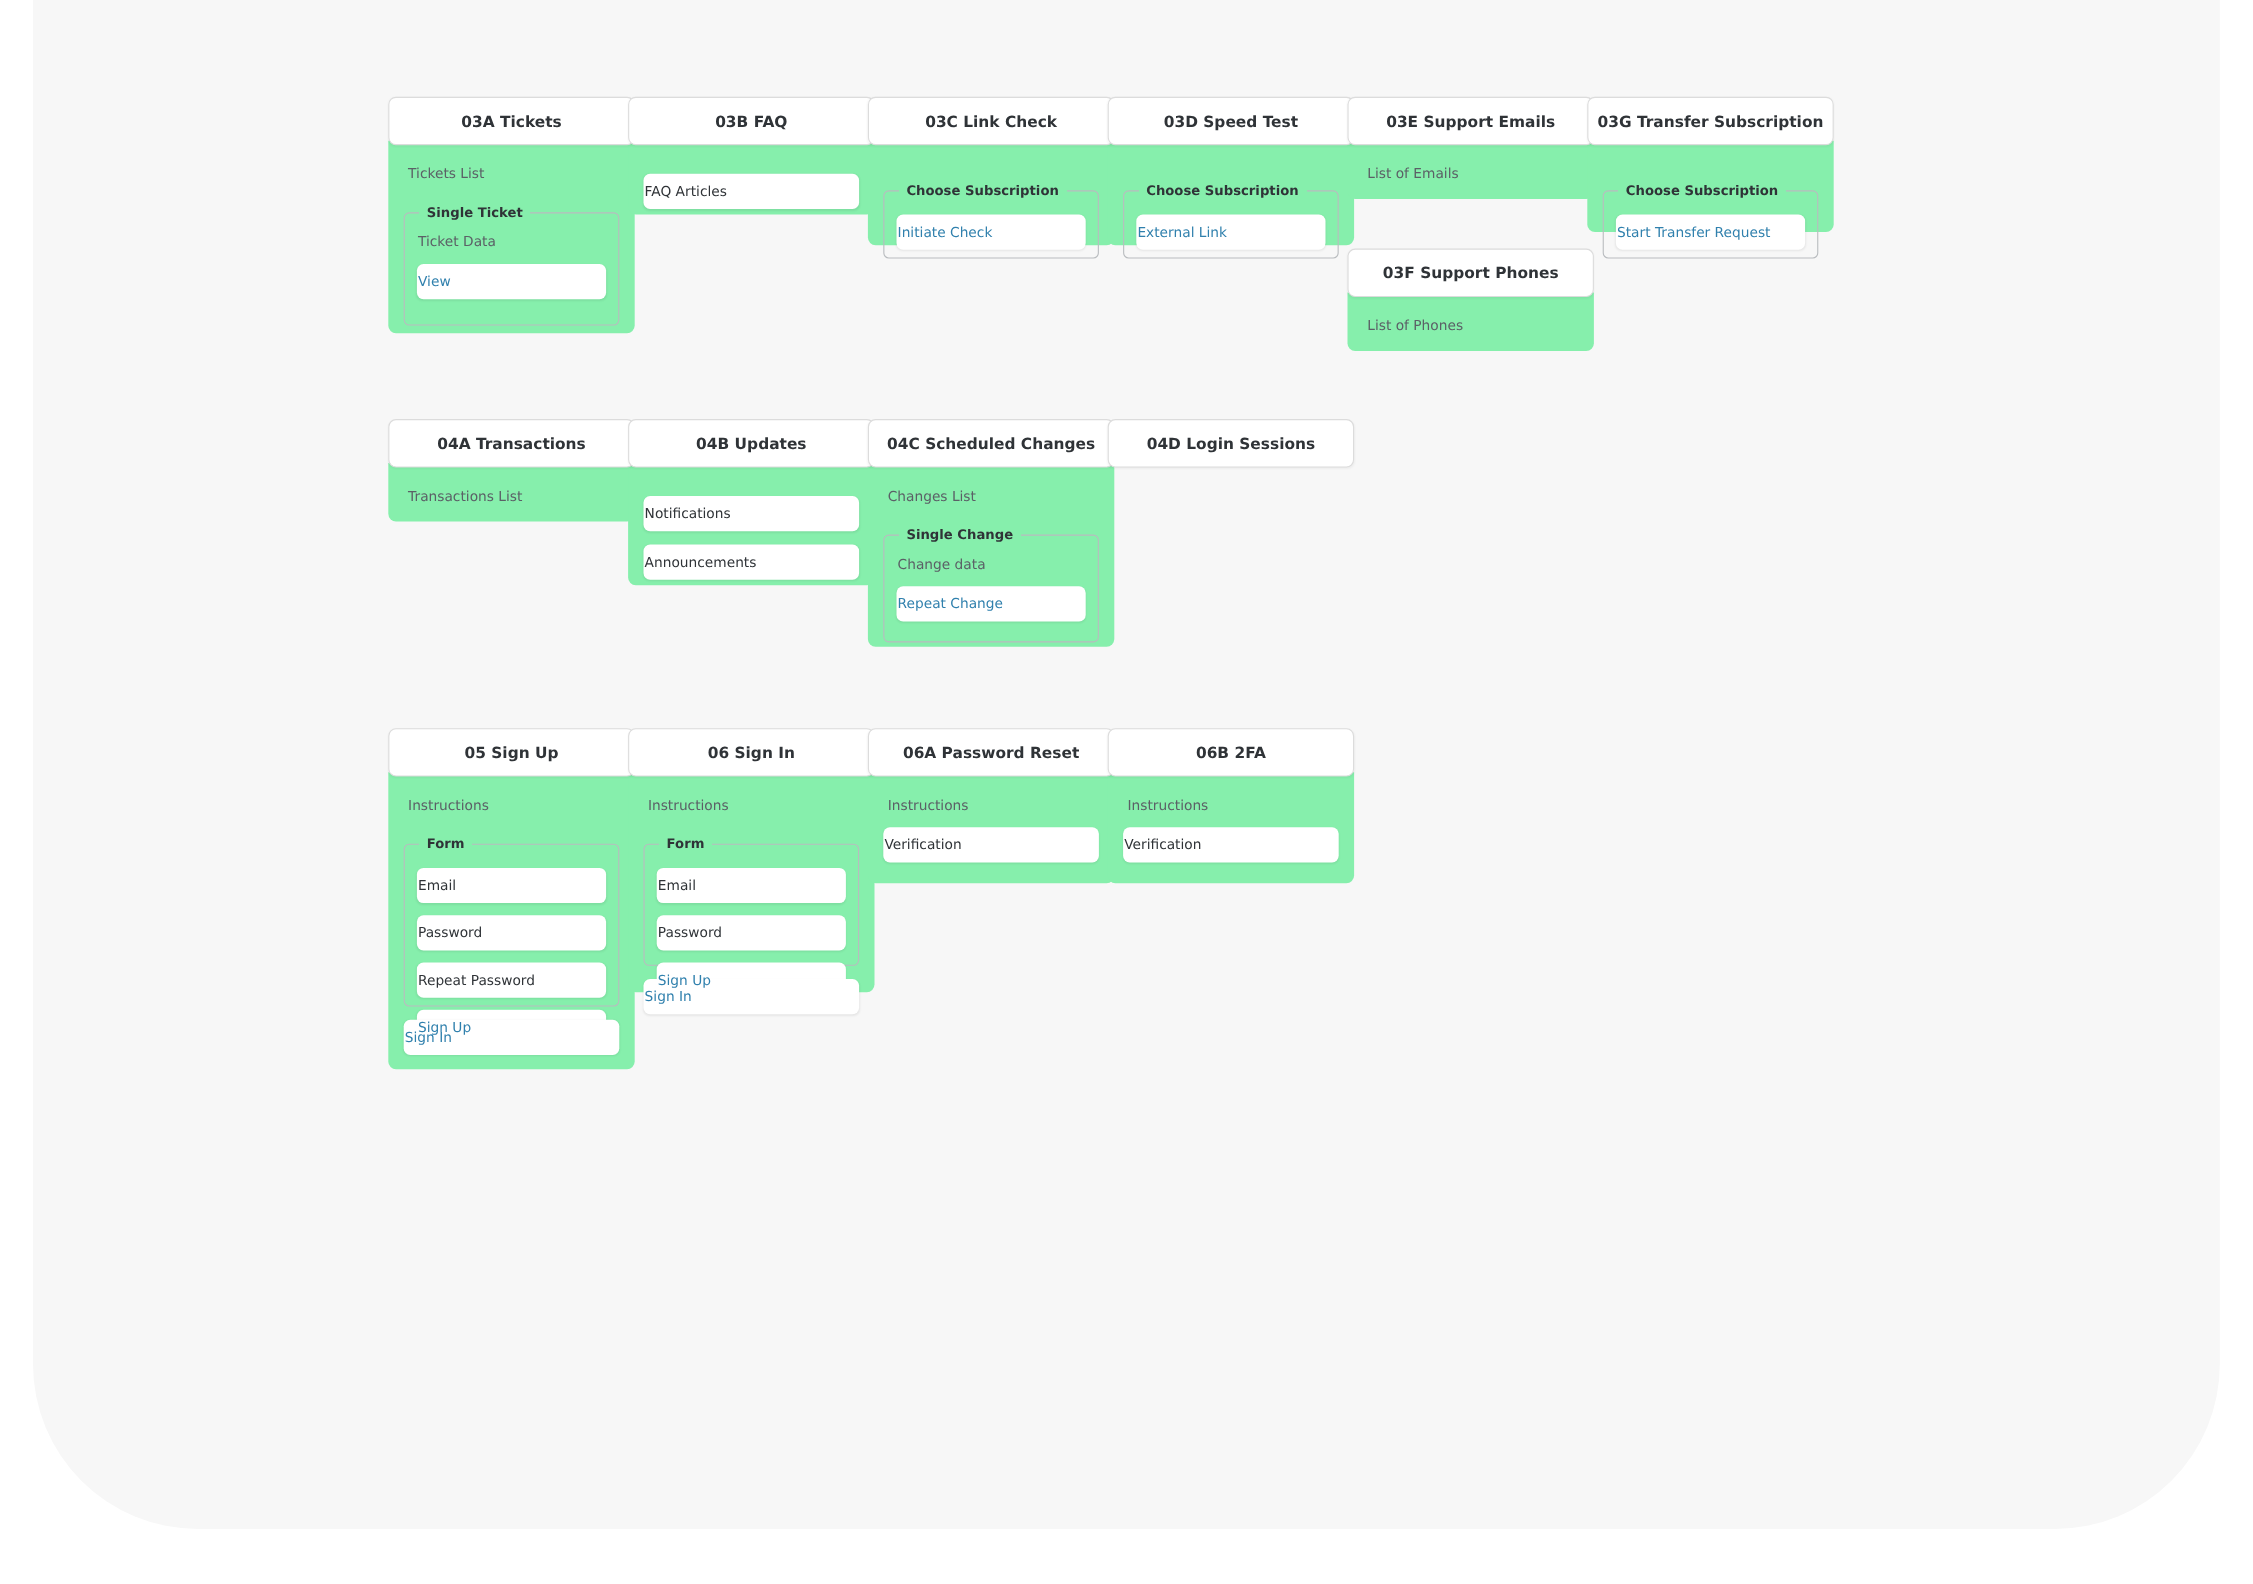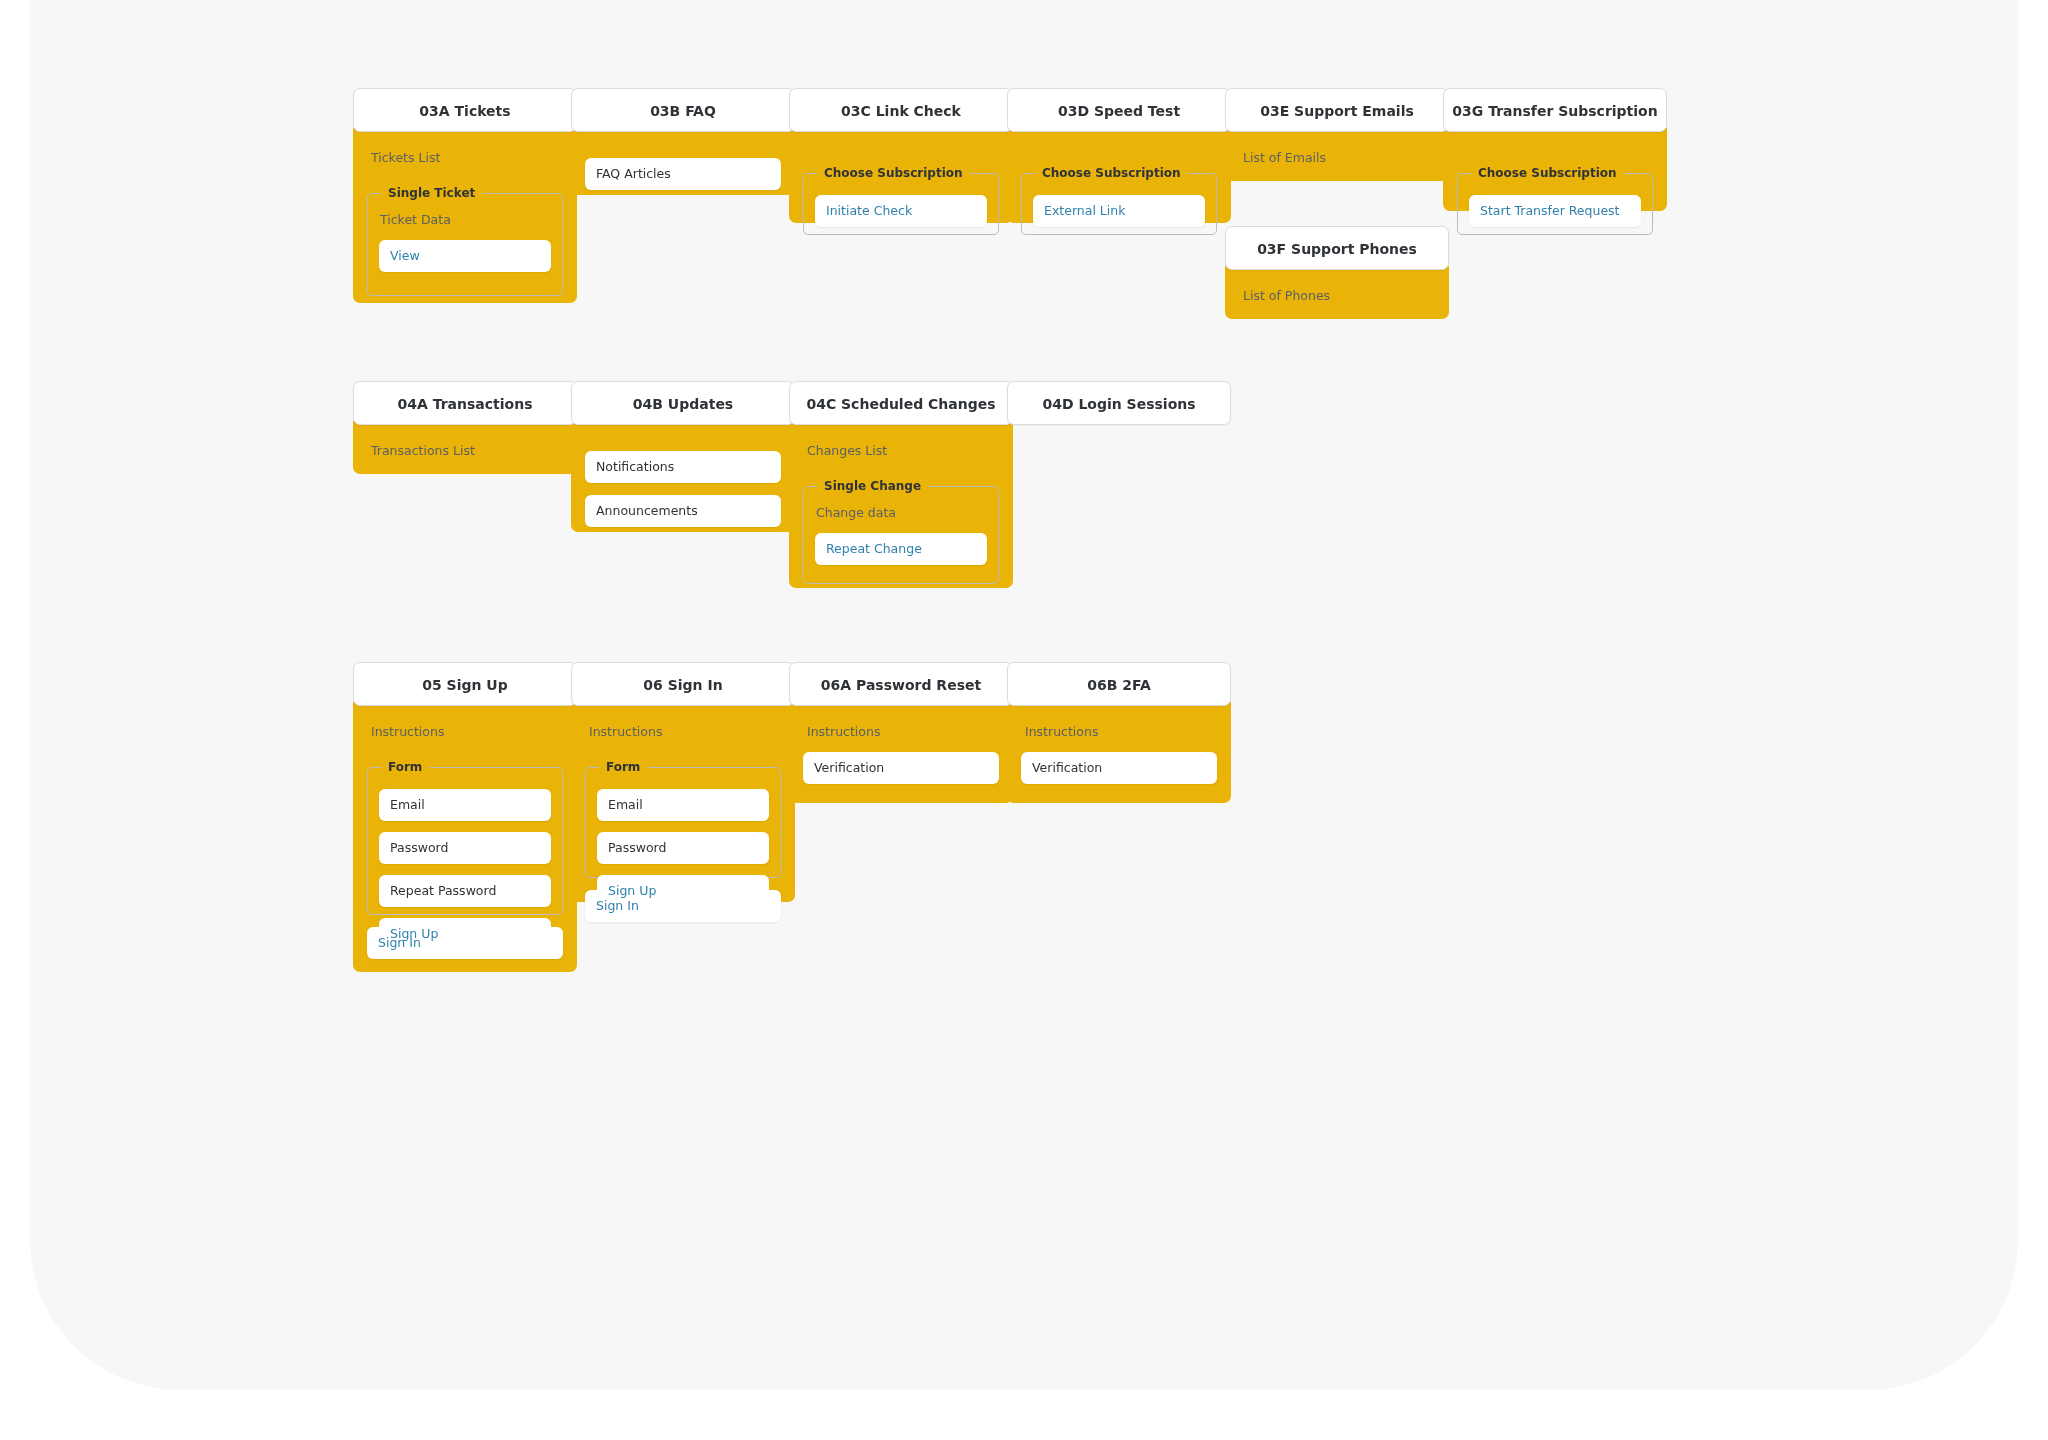--- a/index.html
+++ b/index.html
@@ -51,21 +51,21 @@
     text-align: center;
     font-size: 14px;
     font-weight: 600;
     color: #2f3337;
     box-sizing: border-box;
     box-shadow: 0 1px 2px rgba(0,0,0,0.045);
     position: relative;
     z-index: 2;
   }
   .card-body {
-    background: #eab308;
+    background: #86efac;
     border-radius: 0 0 7px 7px;
     margin-top: -4px;
     padding: 18px 14px 14px 14px;
     position: relative;
     z-index: 1;
     box-sizing: border-box;
   }
 
   
   .label {
@@ -75,21 +75,21 @@
     line-height: 1.3;
   }
 
   
   .box {
     background: #ffffff;
     border-radius: 6px;
     box-shadow: 0 1px 2px rgba(0,0,0,0.07);
     height: 32px;
     line-height: 32px;
-    padding: 0 11px;
+    padding: 0 1px;
     font-size: 12.5px;
     color: #2f3337;
     box-sizing: border-box;
     margin-top: 12px;
     white-space: nowrap;
     overflow: hidden;
   }
   .box.link {
     color: #3080ad;
   }

